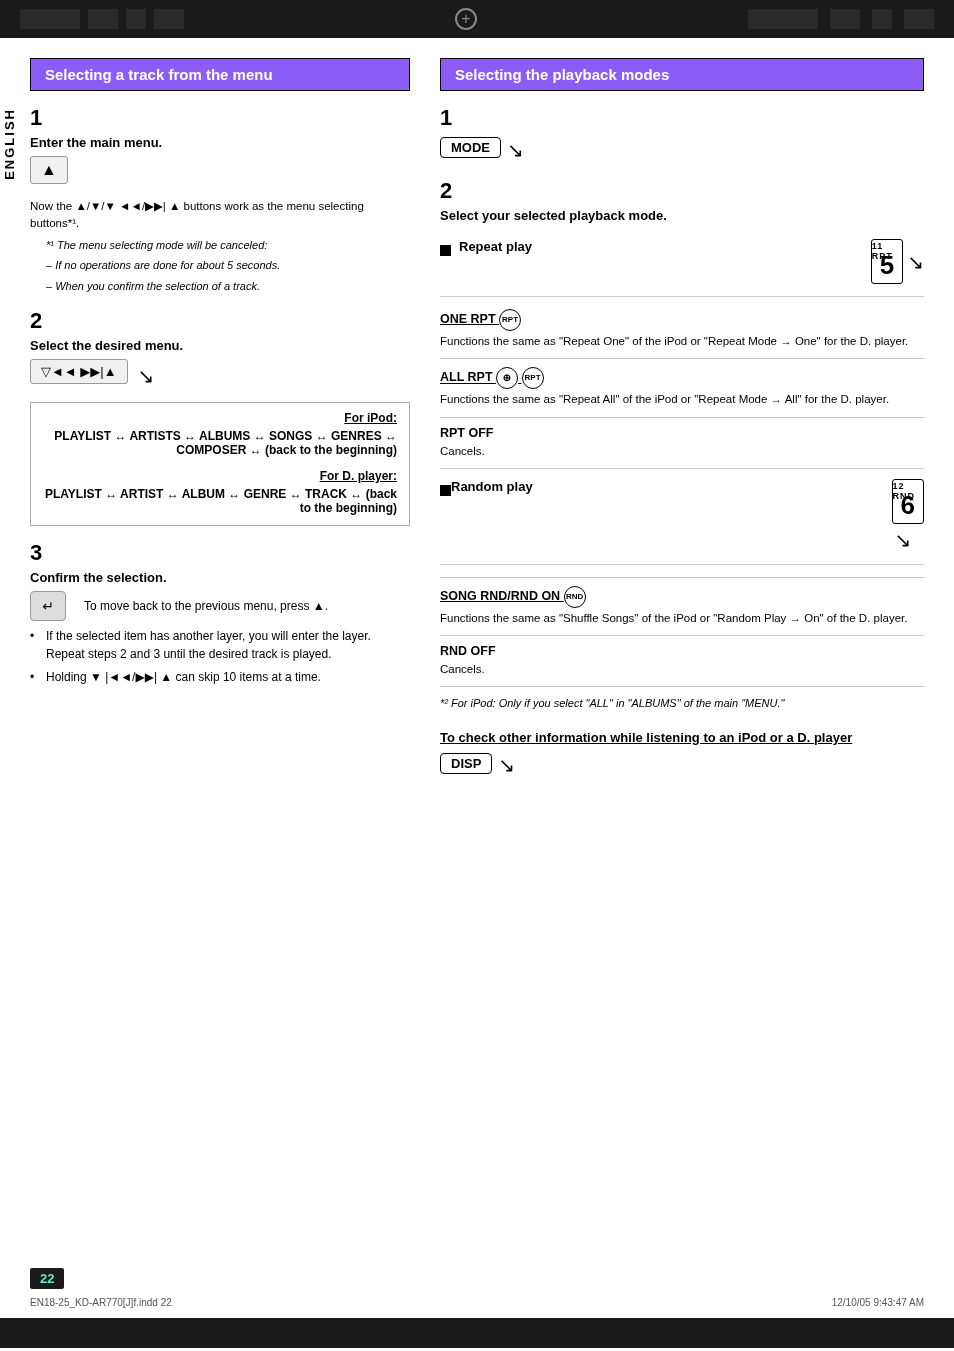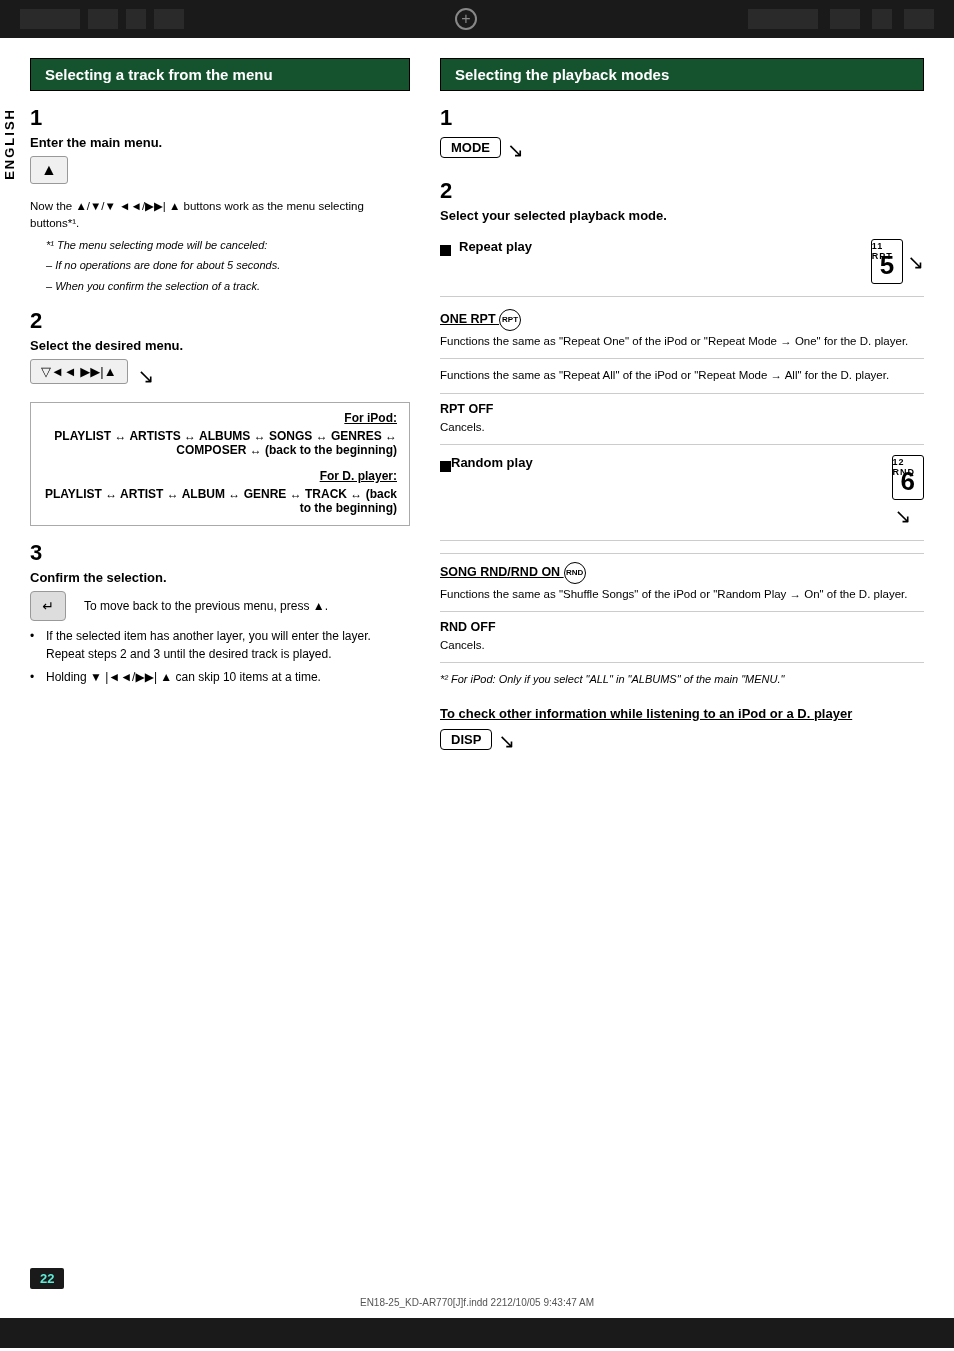--- a/index.html
+++ b/index.html
@@ -50,21 +50,21 @@
       position: relative;
     }
 
     .right-col {
       flex: 1;
       position: relative;
     }
 
     
     .section-title {
-      background: #14532d;
+      background: #8b5cf6;
       color: #fff;
       font-size: 15px;
       font-weight: bold;
       padding: 7px 14px;
       margin-bottom: 14px;
       border: 1px solid #000;
     }
 
     
     .english-label {
@@ -279,21 +279,21 @@
       border-radius: 2px;
       margin-right: 16px;
     }
 
     
     .bottom-info {
       font-size: 10px;
       color: #555;
       margin-top: 8px;
       display: flex;
-      justify-content: center;
+      justify-content: space-between;
     }
 
     
     .crosshair {
       width: 22px;
       height: 22px;
       border: 2px solid #888;
       border-radius: 50%;
       display: inline-flex;
       align-items: center;
@@ -432,20 +432,25 @@
       <div style="margin-bottom:8px;">
         <div class="sub-heading-underline">
           ONE RPT <span class="badge" style="font-size:8px;">RPT</span>
         </div>
         <div class="small-text">Functions the same as "Repeat One" of the iPod or "Repeat Mode → One" for the D. player.</div>
       </div>
 
       <hr class="thin">
 
       <div style="margin-bottom:8px;">
+        <div class="sub-heading-underline">
+          ALL RPT
+          <span class="badge" style="font-size:10px;">⊕</span>
+          <span class="badge" style="font-size:8px;">RPT</span>
+        </div>
         <div class="small-text">Functions the same as "Repeat All" of the iPod or "Repeat Mode → All" for the D. player.</div>
       </div>
 
       <hr class="thin">
 
       <div style="margin-bottom:8px;">
         <div class="sub-heading">RPT OFF</div>
         <div class="small-text">Cancels.</div>
       </div>
 

